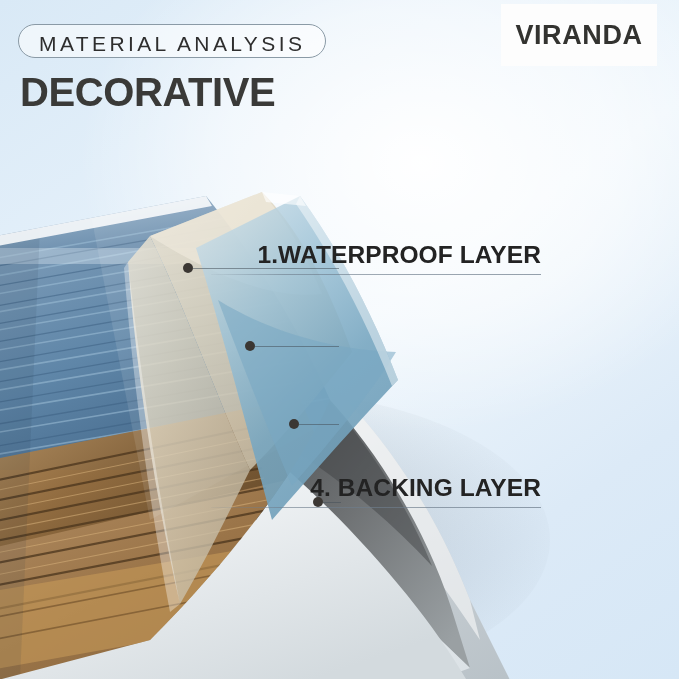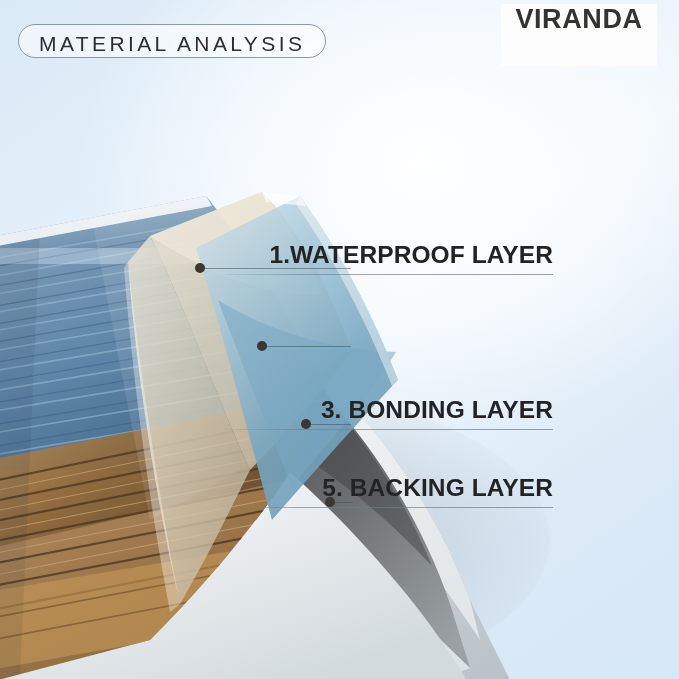--- a/index.html
+++ b/index.html
@@ -62,20 +62,21 @@
   }
 
   .brandbox {
     position: absolute;
     right: 22px;
     top: 4px;
     width: 156px;
     height: 62px;
     background: #fdfdfd;
     display: flex;
+    align-items: center;
     justify-content: center;
     box-shadow: 0 0 0 0 rgba(0,0,0,0);
   }
   .brandbox span {
     font-size: 27px;
     font-weight: bold;
     color: #333330;
     letter-spacing: 0.6px;
   }
 
@@ -89,21 +90,20 @@
     pointer-events: none;
   }
 
   
   .callouts {
     position: absolute;
     left: 0;
     top: 0;
     width: 572px;
     height: 679px;
-    margin-left: 12px;
   }
   .callout {
     position: absolute;
     right: 31px;
     width: 330px;
     text-align: right;
   }
   .callout .txt {
     font-size: 24.5px;
     font-weight: bold;
@@ -346,35 +346,32 @@
 
     <div class="dot" style="left:313px; top:497px;"></div>
     <div class="leader" style="left:323px; top:502px; width:18px;"></div>
 
     <div class="callout c1">
       <span class="txt">1.WATERPROOF LAYER</span>
       <span class="rule"></span>
     </div>
 
 
-    <div class="callout c3">
-      <span class="txt">3. BONDING LAYER</span>
-      <span class="rule"></span>
-    </div>
 
     <div class="callout c4">
-      <span class="txt">5. BACKING LAYER</span>
+      <span class="txt">4. BACKING LAYER</span>
       <span class="rule"></span>
     </div>
   </div>
 
   <div class="badge">
     <span>MATERIAL ANALYSIS</span>
   </div>
 
   <div class="headline">
+    <div class="line">DECORATIVE</div>
   </div>
 
   <div class="brandbox">
     <span>VIRANDA</span>
   </div>
 
 </div>
 
 </body></html>

